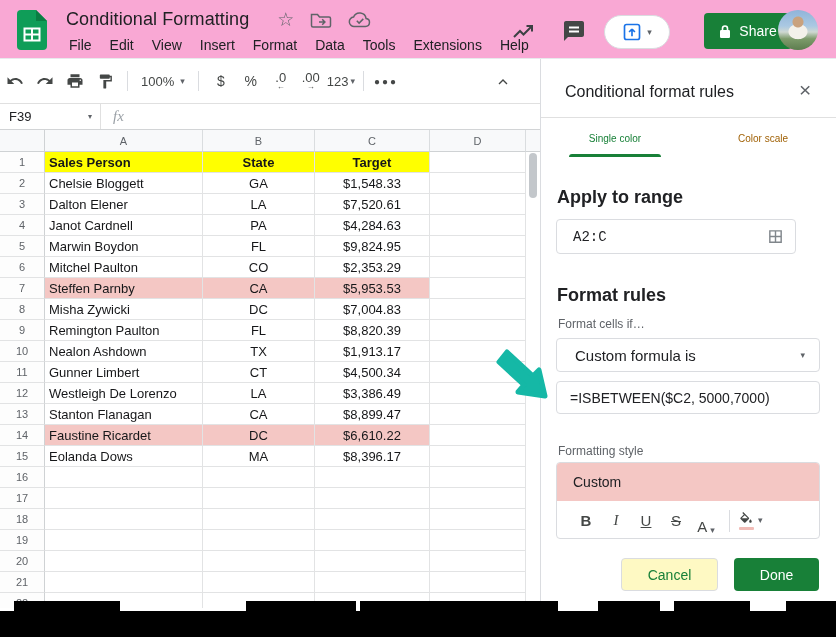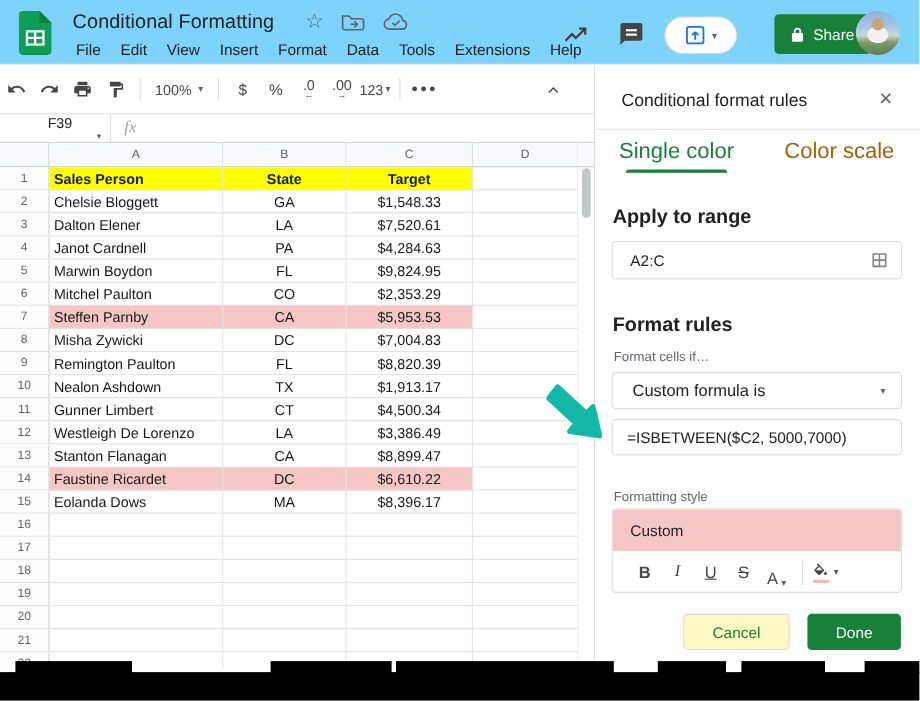--- a/index.html
+++ b/index.html
@@ -2,21 +2,21 @@
 <html style="--accent-green: #188038; --link-blue: #1a73e8; --header-yellow: #ffff00; --highlight-pink: #f4c7c4; --arrow-teal: #15b8a6; --sheets-logo-green: #0f9d58;"><head>
 <meta charset="utf-8">
 <style>
   * { box-sizing: border-box; margin: 0; padding: 0; }
   html,body { width: 836px; height: 637px; }
   body {
     position: relative; overflow: hidden; background: #fff;
     font-family: "Liberation Sans", sans-serif; color: #202124;
   }
   
-  .topbar { position:absolute; left:0; top:0; width:836px; height:59px; background:#7dd3fc; border-bottom:1px solid #e8eaed; }
+  .topbar { position:absolute; left:0; top:0; width:836px; height:59px; background:#f9a8d4; border-bottom:1px solid #e8eaed; }
   .logo { position:absolute; left:17px; top:10px; }
   .title-row { position:absolute; left:66px; top:9px; display:flex; align-items:center; }
   .doc-title { font-size:18px; font-weight:500; color:#202124; letter-spacing:.1px; }
   .title-icon { margin-left:16px; display:flex; align-items:center; color:#5f6368; }
   .title-icon.first { margin-left:28px; }
   .star-glyph { font-size:19px; line-height:19px; color:#5f6368; }
   .menu-row { position:absolute; left:60px; top:37px; display:flex; font-size:14px; color:#202124; }
   .menu-item { padding:0 9px; cursor:default; }
   .trending { position:absolute; left:512px; top:22px; }
   .comment-btn { position:absolute; left:561px; top:18px; width:26px; height:26px; display:flex; align-items:center; justify-content:center; }
@@ -35,21 +35,21 @@
   .tsep { width:1px; height:20px; background:#dadce0; margin:0 7px; }
   .zoom-ctl { display:flex; align-items:center; gap:6px; font-size:13px; color:#444746; padding:0 6px; }
   .caret { font-size:9px; color:#5f6368; line-height:1; }
   .dec { display:flex; flex-direction:column; align-items:center; line-height:1; font-size:13px; color:#444746; }
   .dec .arr { font-size:8px; margin-top:-1px; }
   .numfmt { display:flex; align-items:center; gap:2px; font-size:13px; color:#444746; }
   .more-dots { letter-spacing:2px; font-size:10px; color:#444746; }
   .collapse-btn { position:absolute; left:490px; top:69px; width:26px; height:26px; display:flex; align-items:center; justify-content:center; }
   
   .fbar { position:absolute; left:0; top:103px; width:540px; height:27px; background:#fff; border-top:1px solid #e0e0e0; border-bottom:1px solid #d2d4d6; display:flex; align-items:center; }
-  .name-box { width:101px; height:100%; display:flex; align-items:center; padding-left:9px; font-size:13px; border-right:1px solid #e0e0e0;flex-direction:column; }
+  .name-box { width:101px; height:100%; display:flex; align-items:center; padding-left:9px; font-size:13px; border-right:1px solid #e0e0e0; }
   .name-caret { margin-left:auto; margin-right:8px; font-size:8px; color:#5f6368; }
   .fx { margin-left:12px; font-family:"Liberation Serif",serif; font-style:italic; font-size:15px; color:#9aa0a6; }
   
   .grid { position:absolute; left:0; top:130px; width:526px; height:478px; overflow:hidden; font-size:13px; color:#161719; background:#fff; }
   .colrow { display:flex; height:22px; }
   .corner { width:45px; background:#f8f9fa; border-right:1px solid #cfd2d4; border-bottom:1px solid #cfd2d4; }
   .colhead { display:flex; align-items:center; justify-content:center; font-size:11px; color:#5f6368; background:#f8f9fa; border-right:1px solid #dadddf; border-bottom:1px solid #cfd2d4; }
   .c0 { width:158px; } .c1 { width:112px; } .c2 { width:115px; } .c3 { width:96px; }
   .grow { display:flex; height:21px; }
   .rownum { width:45px; font-size:11px; color:#5f6368; display:flex; align-items:center; justify-content:center; background:#fdfdfd; border-right:1px solid #cfd2d4; border-bottom:1px solid #e2e3e4; }
@@ -62,28 +62,28 @@
   .scrollthumb { position:absolute; left:529px; top:153px; width:8px; height:45px; border-radius:4px; background:#c3c7cb; }
   
   .arrow-anno { position:absolute; left:490px; top:345px; z-index:40; }
   
   .panel { position:absolute; left:540px; top:59px; width:296px; height:578px; background:#fff; border-left:1px solid #dadce0; }
   .panel > * { position:absolute; }
   .panel-title { left:24px; top:24px; font-size:16px; color:#202124; }
   .close-x { left:258px; top:20px; font-size:21px; color:#5f6368; line-height:1; background:none; border:none; font-family:"Liberation Sans",sans-serif; }
   .pdivider { left:0; top:58px; width:296px; height:1px; background:#e0e0e0; }
   .tabs { left:0; top:60px; width:296px; height:38px; display:flex; }
-  .tab { flex:1; display:flex; align-items:center; justify-content:center; font-size:20px; background:none; border:none; font-family:"Liberation Sans",sans-serif; }
+  .tab { flex:1; display:flex; align-items:center; justify-content:center; font-size:10px; background:none; border:none; font-family:"Liberation Sans",sans-serif; }
   .tab.active { color:var(--accent-green,#188038); font-weight:500; }
   .tab.inactive { color:#a16207; }
   .tab-underline { left:28px; top:95px; width:92px; height:3px; background:var(--accent-green,#188038); border-radius:3px 3px 0 0; }
   .lbl-bold { font-size:18px; font-weight:700; color:#202124; }
   .lbl-sm { font-size:12px; color:#5f6368; }
   .apply-label { left:16px; top:128px; }
-  .range-box { left:15px; top:160px; width:264px; height:35px; border:1px solid #dadce0; border-radius:4px; display:flex; align-items:center; padding:0 11px 0 16px; font-size:14px; color:#202124; }
+  .range-box { left:15px; top:160px; width:240px; height:35px; border:1px solid #dadce0; border-radius:4px; display:flex; align-items:center; padding:0 11px 0 16px; font-size:14px; color:#202124;font-family:Liberation Mono, monospace; }
   .range-grid-icon { margin-left:auto; display:flex; }
   .rules-label { left:16px; top:226px; }
   .cellsif-label { left:17px; top:258px; }
   .select-box { left:15px; top:279px; width:264px; height:34px; border:1px solid #dadce0; border-radius:4px; display:flex; align-items:center; padding:0 14px 0 18px; font-size:15px; color:#202124; }
   .select-box .caret { margin-left:auto; }
   .formula-box { left:15px; top:322px; width:264px; height:33px; border:1px solid #dadce0; border-radius:4px; display:flex; align-items:center; padding-left:13px; font-size:14px; color:#202124; }
   .stylelabel { left:17px; top:385px; }
   .style-box { left:15px; top:403px; width:264px; height:77px; border:1px solid #dadce0; border-radius:4px; overflow:hidden; }
   .style-preview { height:38px; background:var(--highlight-pink,#f4c7c4); display:flex; align-items:center; padding-left:16px; font-size:14px; color:#202124; }
   .style-toolbar { height:39px; display:flex; align-items:center; padding-left:14px; color:#444746; }

